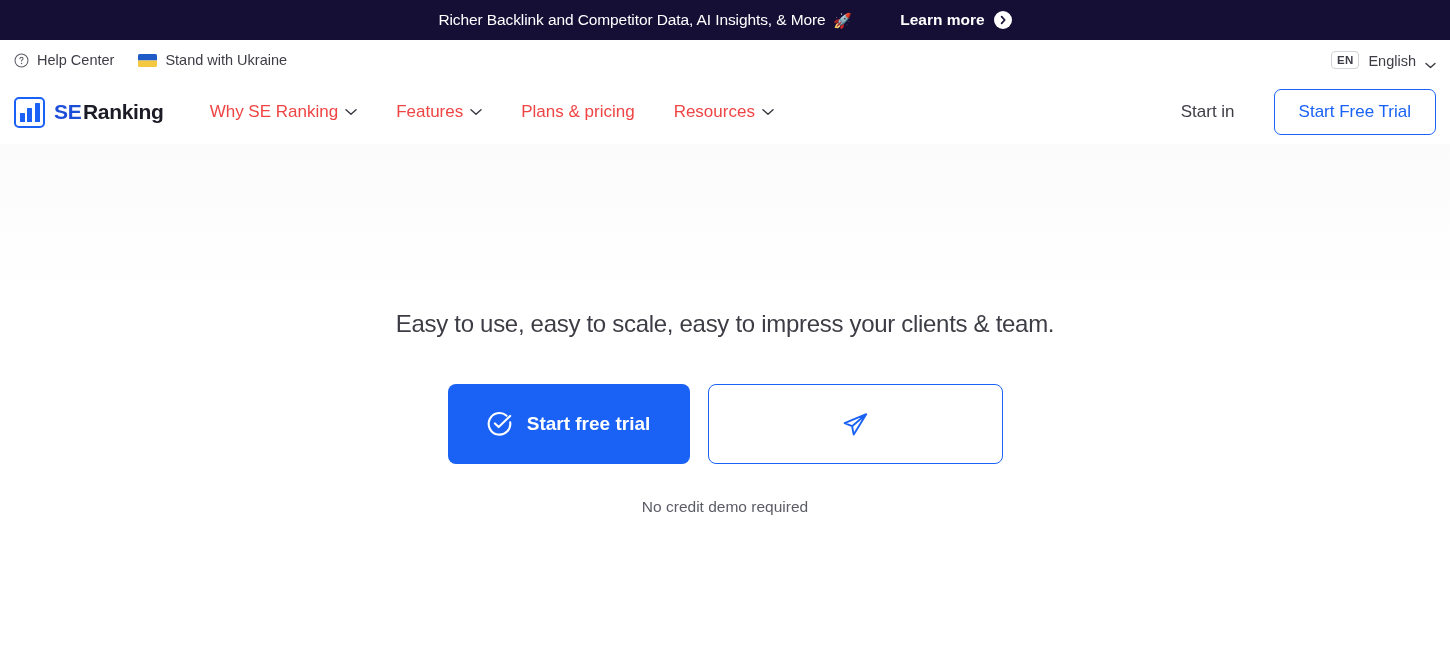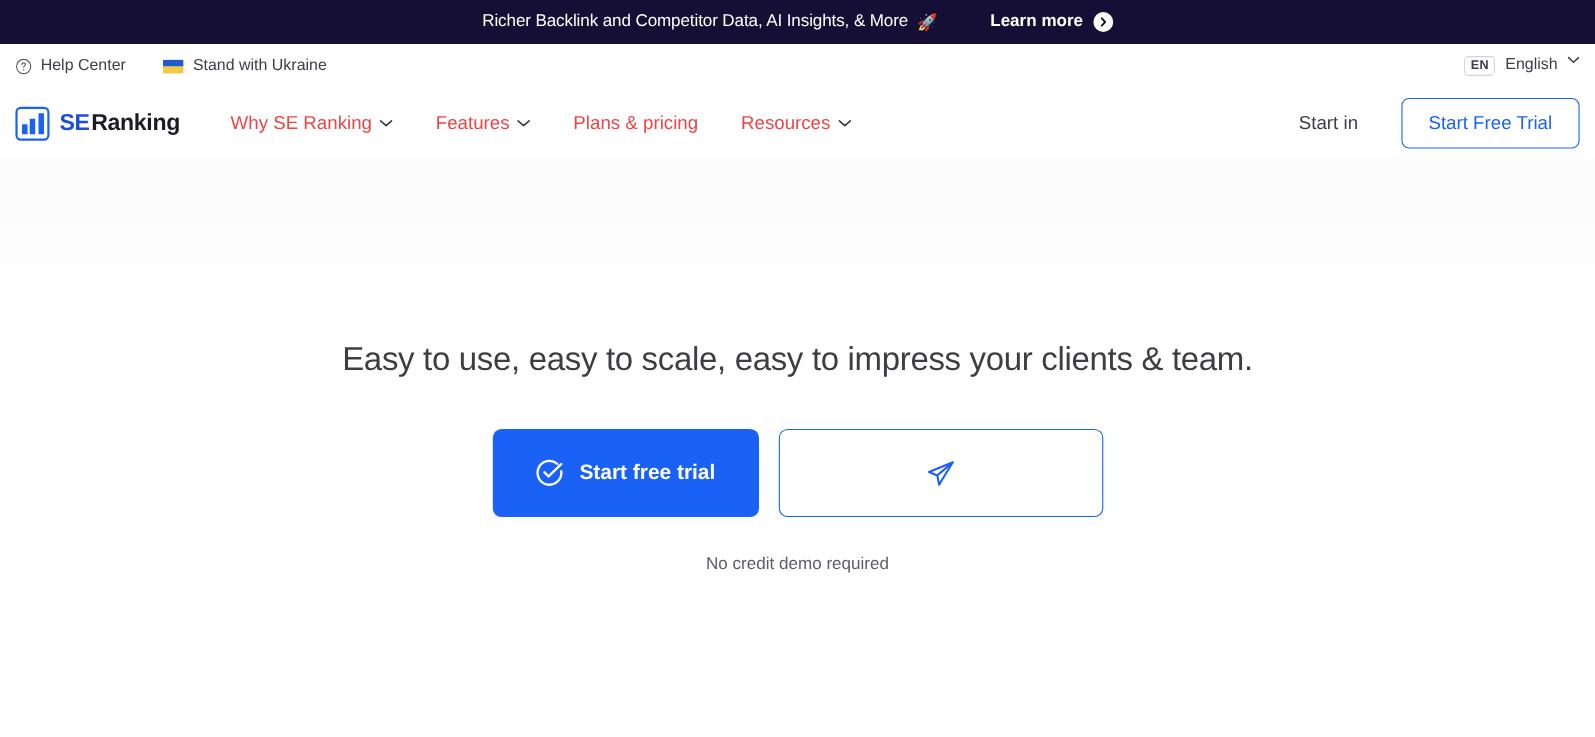--- a/index.html
+++ b/index.html
@@ -52,41 +52,41 @@
   }
 
   
   .utility-bar {
     height: 40px;
     background: #ffffff;
     display: flex;
     align-items: center;
     padding: 0 14px 0 14px;
   }
-  .utility-left { display: flex; align-items: center; gap: 34px; }
+  .utility-left { display: flex; align-items: center; gap: 24px; }
   .utility-right { margin-left: auto; display: flex; align-items: center; }
   .utility-item {
     display: flex;
     align-items: center;
     gap: 8px;
     font-size: 14.5px;
     color: #3d3d46;
     cursor: pointer;
     text-decoration: none;
   }
   .flag-ua {
     width: 19px; height: 13px;
     border-radius: 1.5px;
     overflow: hidden;
     display: block;
     flex: none;
   }
   .lang-switch {
     display: flex;
-    align-items: flex-start;
+    align-items: flex-end;
     gap: 9px;
     cursor: pointer;
     font-size: 14.5px;
     color: #3d3d46;
   }
   .lang-code {
     border: 1px solid #d3d4d9;
     border-radius: 4px;
     font-size: 11.5px;
     font-weight: bold;
@@ -170,21 +170,21 @@
   }
   .hero-title {
     font-size: 62px;
     font-weight: normal;
     color: #21212B;
     letter-spacing: -1.4px;
     line-height: 1.08;
   }
   .hero-sub {
     margin-top: 40px;
-    font-size: 30px;
+    font-size: 24px;
     color: #3d3d46;
     letter-spacing: -0.3px;
     font-weight: normal;
   }
   .hero-ctas {
     margin-top: 46px;
     display: flex;
     align-items: center;
     justify-content: center;
     gap: 18px;

